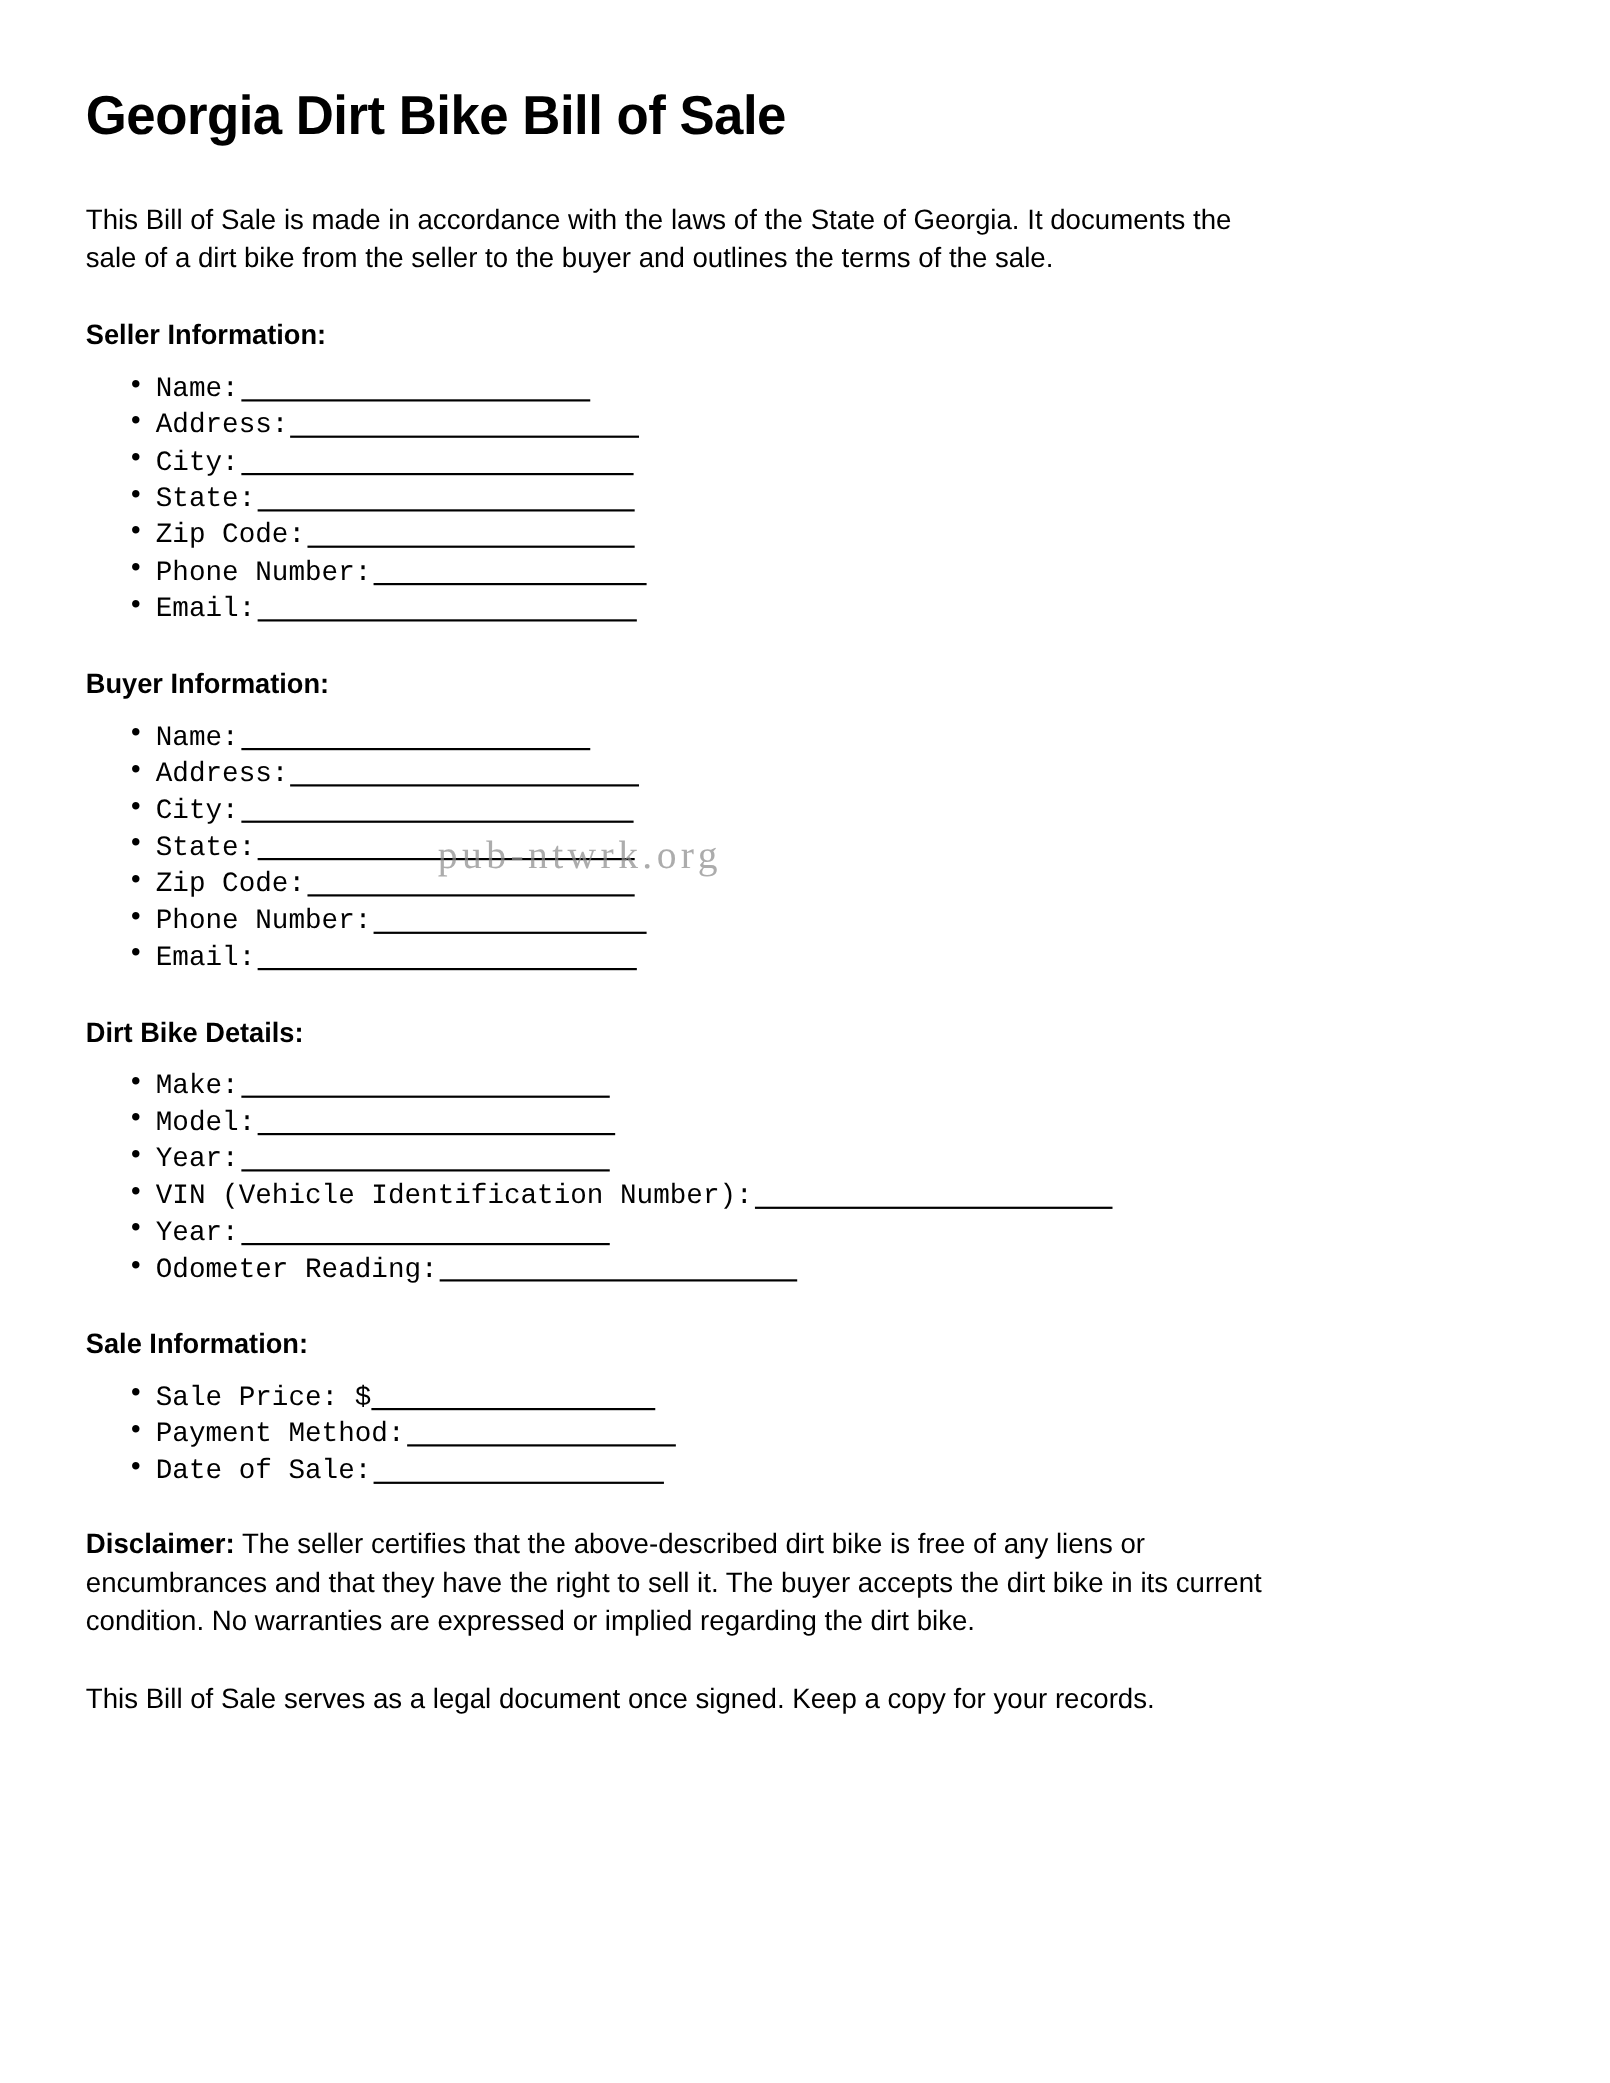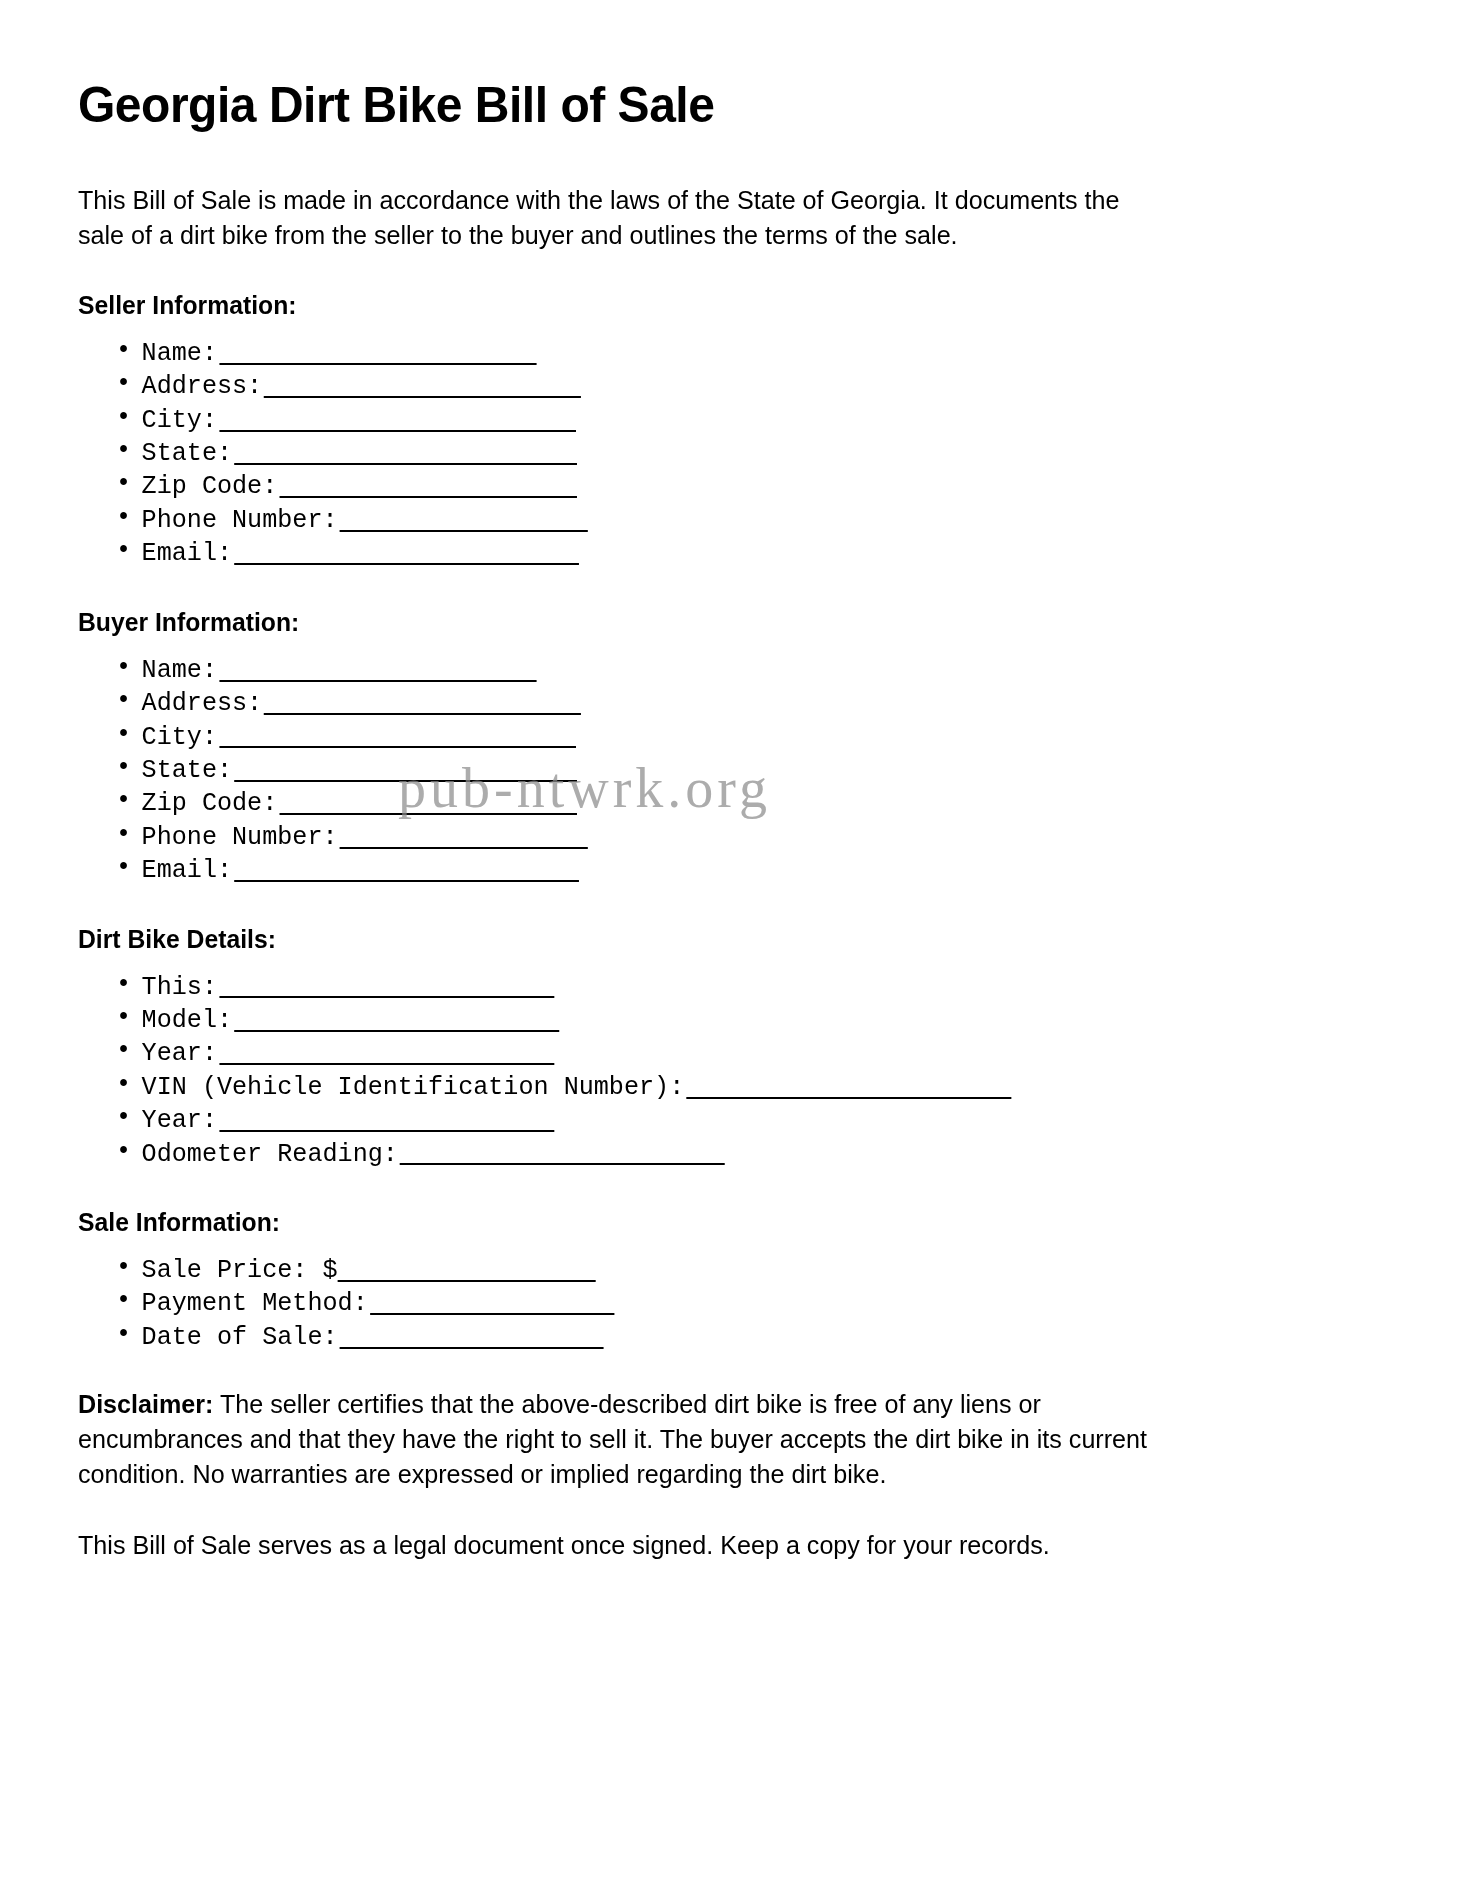--- a/index.html
+++ b/index.html
@@ -108,21 +108,21 @@
     font-size: 25.5px;
     line-height: 1.37;
     transform: scaleX(0.985);
     transform-origin: left center;
   }
   .watermark {
     position: absolute;
     left: 398px;
     top: 756px;
     font-family: "Liberation Serif", "DejaVu Serif", serif;
-    font-size: 56px;
+    font-size: 36px;
     letter-spacing: 4px;
     color: #8d8d8d;
     opacity: 0.72;
     white-space: nowrap;
     pointer-events: none;
     z-index: 5;
   }
 </style>
 </head>
 <body>
@@ -150,21 +150,21 @@
       <li><span>Address:</span><span class="fill" style="width: 322px;"></span></li>
       <li><span>City:</span><span class="fill" style="width: 362px;"></span></li>
       <li><span>State:</span><span class="fill" style="width: 348px;"></span></li>
       <li><span>Zip Code:</span><span class="fill" style="width: 302px;"></span></li>
       <li><span>Phone Number:</span><span class="fill" style="width: 252px;"></span></li>
       <li><span>Email:</span><span class="fill" style="width: 350px;"></span></li>
     </ul>
 
   <h2 class="section-heading">Dirt Bike Details:</h2>
   <ul class="fields" id="list-bike">
-      <li><span>This:</span><span class="fill" style="width: 340px;"></span></li>
+      <li><span>Make:</span><span class="fill" style="width: 340px;"></span></li>
       <li><span>Model:</span><span class="fill" style="width: 330px;"></span></li>
       <li><span>Year:</span><span class="fill" style="width: 340px;"></span></li>
       <li><span>VIN (Vehicle Identification Number):</span><span class="fill" style="width: 330px;"></span></li>
       <li><span>Year:</span><span class="fill" style="width: 340px;"></span></li>
       <li><span>Odometer Reading:</span><span class="fill" style="width: 330px;"></span></li>
     </ul>
 
   <h2 class="section-heading">Sale Information:</h2>
   <ul class="fields" id="list-sale">
       <li><span>Sale Price: $</span><span class="fill fill-nogap" style="width: 262px;"></span></li>

